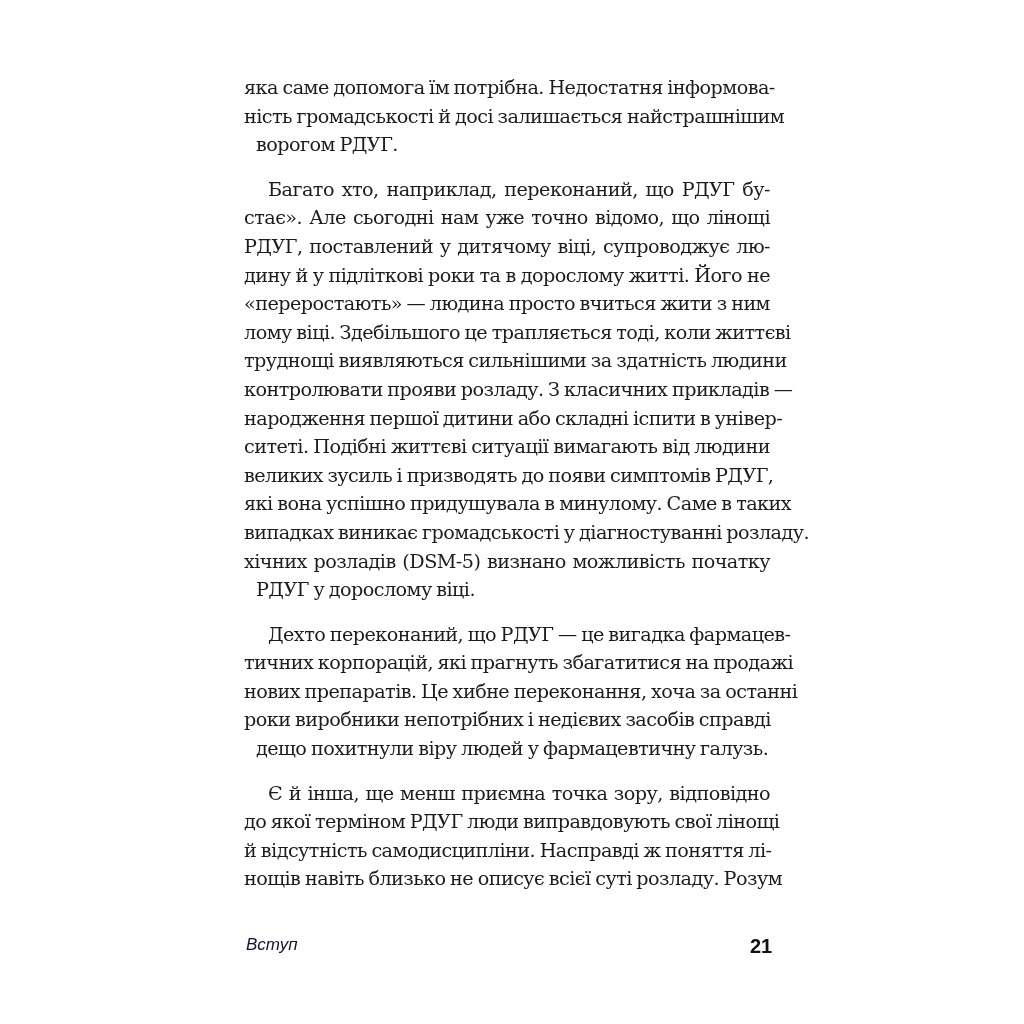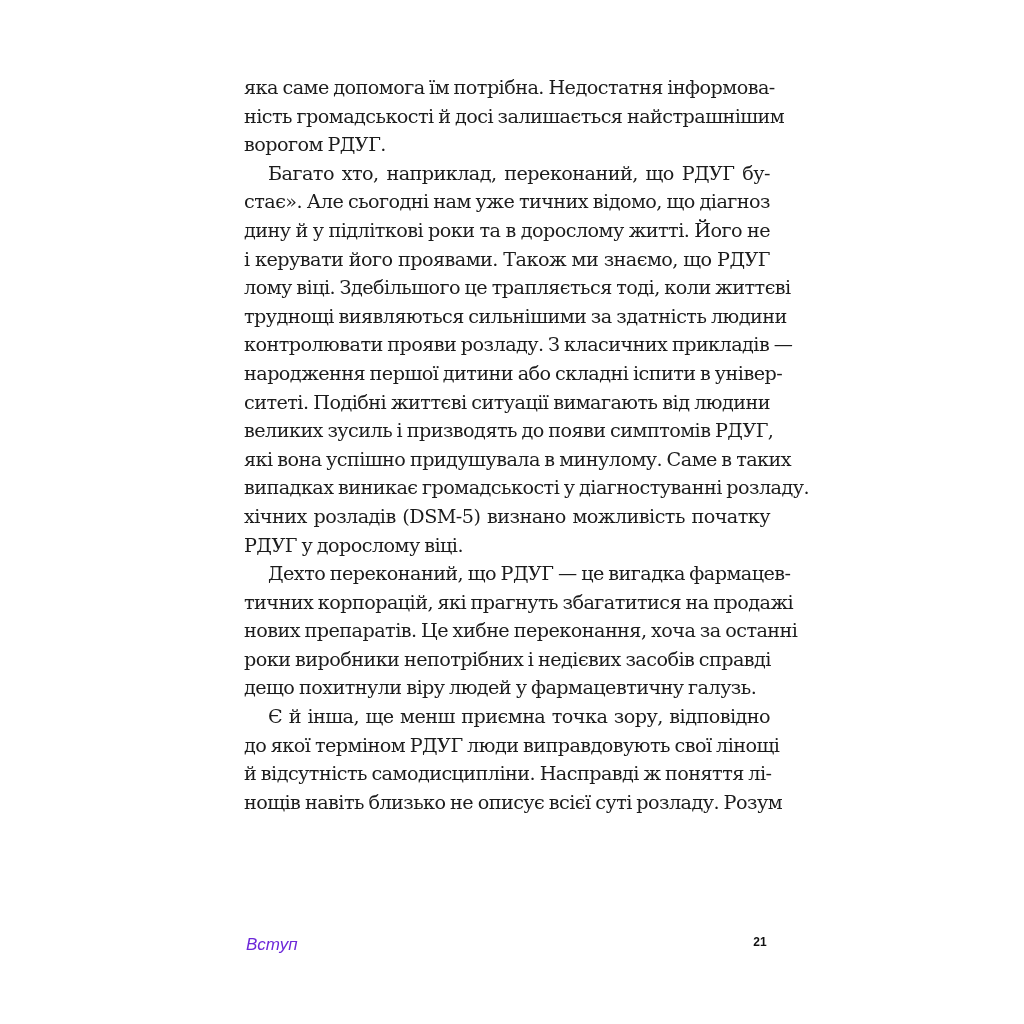--- a/index.html
+++ b/index.html
@@ -35,58 +35,61 @@
       height: 28.6px;
       line-height: 28.6px;
       white-space: nowrap;
       text-align: justify;
       text-align-last: justify;
       letter-spacing: -0.55px;
       word-spacing: -1px;
     }
     .line.last {
       text-align-last: left;
+      margin-left: 12px;
     }
     .line.indent {
       padding-left: 24px;
+      margin-top: 16px;
     }
     .footer-left {
       position: absolute;
       left: 246px;
       top: 935px;
       font-family: "Liberation Sans", sans-serif;
       font-style: italic;
       font-size: 17px;
-      color: #6d28d9;
+      color: #0f172a;
       text-align: center;
     }
     .footer-right {
       position: absolute;
       left: 750px;
       width: 20px;
       top: 935px;
-      text-align: center;
+      text-align: left;
       font-family: "Liberation Sans", sans-serif;
       font-weight: bold;
-      font-size: 12px;
+      font-size: 20px;
       color: #111111;
     }
   </style>
 </head>
 <body>
 
 <div class="page">
   <div class="text-block" id="text-block">
       <span class="line">яка саме допомога їм потрібна. Недостатня інформова-</span>
       <span class="line">ність громадськості й досі залишається найстрашнішим</span>
       <span class="line last">ворогом РДУГ.</span>
       <span class="line indent">Багато хто, наприклад, переконаний, що РДУГ бу-</span>
-      <span class="line">стає». Але сьогодні нам уже тичних відомо, що діагноз</span>
+      <span class="line">стає». Але сьогодні нам уже точно відомо, що лінощі</span>
+      <span class="line">РДУГ, поставлений у дитячому віці, супроводжує лю-</span>
       <span class="line">дину й у підліткові роки та в дорослому житті. Його не</span>
-      <span class="line">і керувати його проявами. Також ми знаємо, що РДУГ</span>
+      <span class="line">«переростають» — людина просто вчиться жити з ним</span>
       <span class="line">лому віці. Здебільшого це трапляється тоді, коли життєві</span>
       <span class="line">труднощі виявляються сильнішими за здатність людини</span>
       <span class="line">контролювати прояви розладу. З класичних прикладів —</span>
       <span class="line">народження першої дитини або складні іспити в універ-</span>
       <span class="line">ситеті. Подібні життєві ситуації вимагають від людини</span>
       <span class="line">великих зусиль і призводять до появи симптомів РДУГ,</span>
       <span class="line">які вона успішно придушувала в минулому. Саме в таких</span>
       <span class="line">випадках виникає громадськості у діагностуванні розладу.</span>
       <span class="line">хічних розладів (DSM-5) визнано можливість початку</span>
       <span class="line last">РДУГ у дорослому віці.</span>

